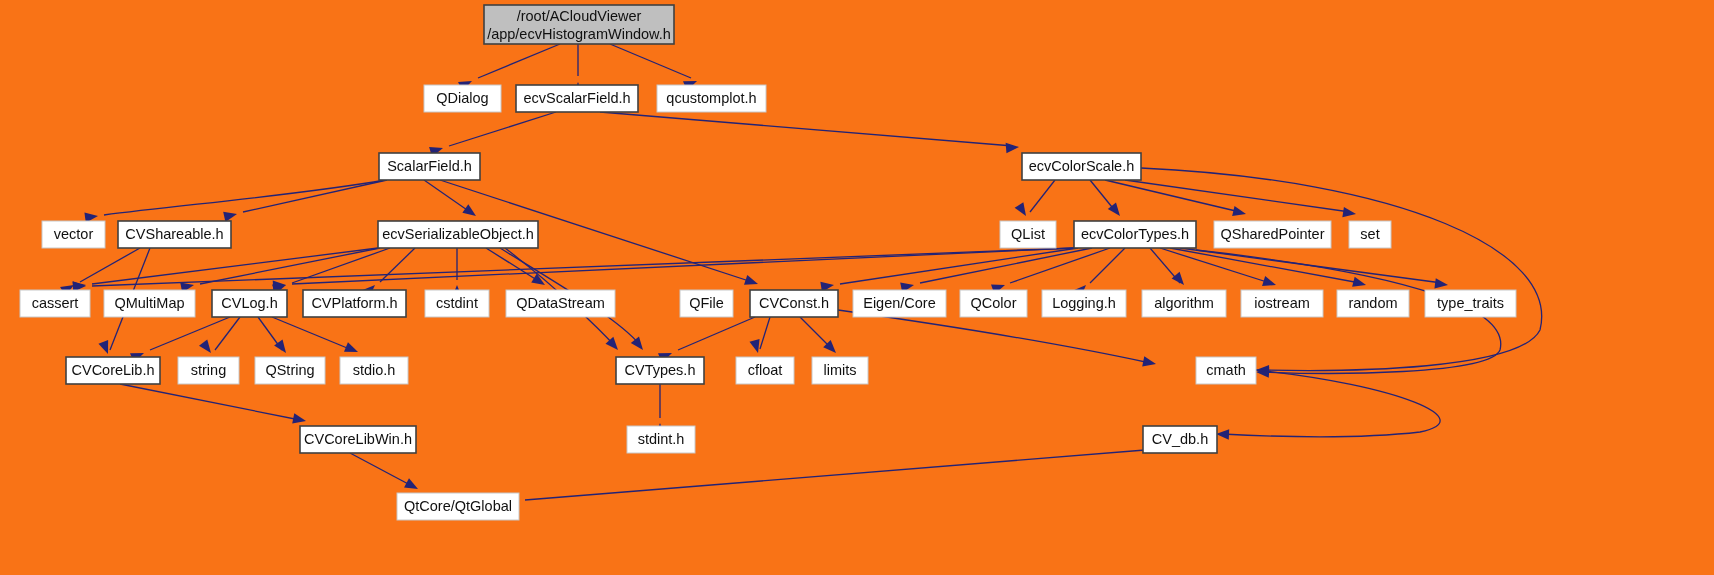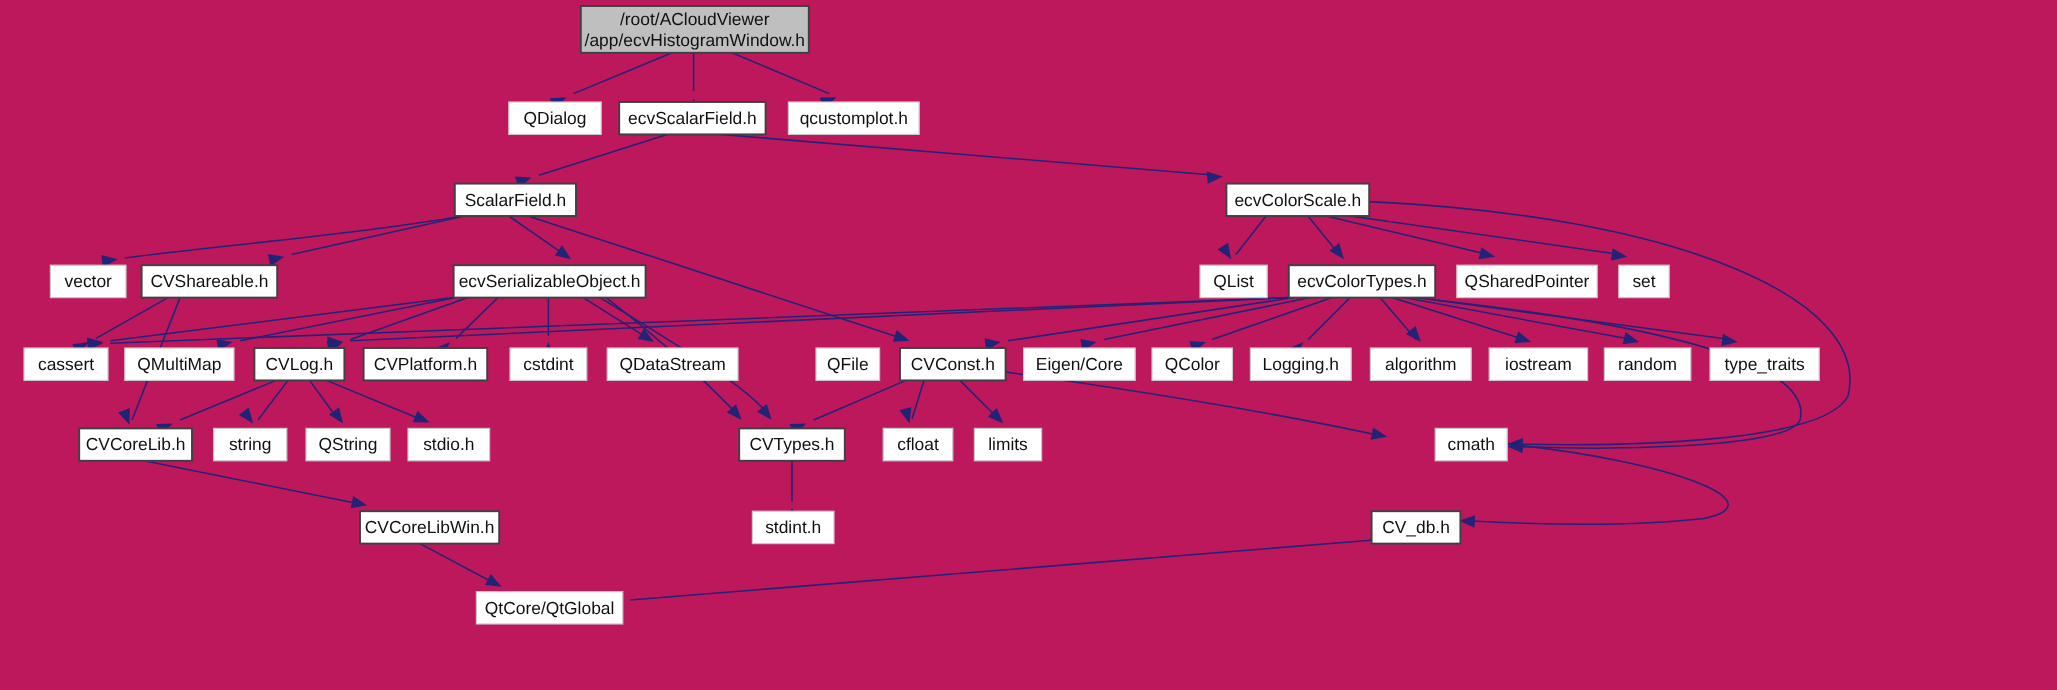--- a/index.html
+++ b/index.html
@@ -4,21 +4,21 @@
 <style>
   html, body {
     margin: 0;
     padding: 0;
     background: #ffffff;
   }
   #graph-root {
     position: relative;
     width: 1714px;
     height: 575px;
-    background: #be185d;
+    background: #f97316;
     font-family: "Liberation Sans", sans-serif;
     overflow: hidden;
   }
   svg#graph-svg {
     position: absolute;
     top: 0; left: 0;
     width: 1714px;
     height: 575px;
     display: block;
   }

